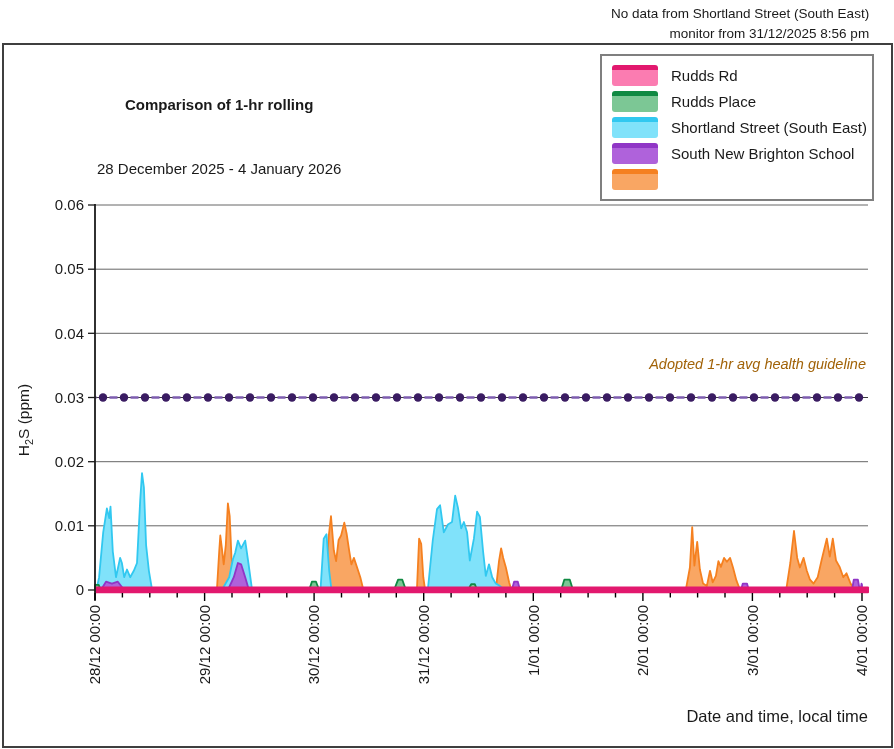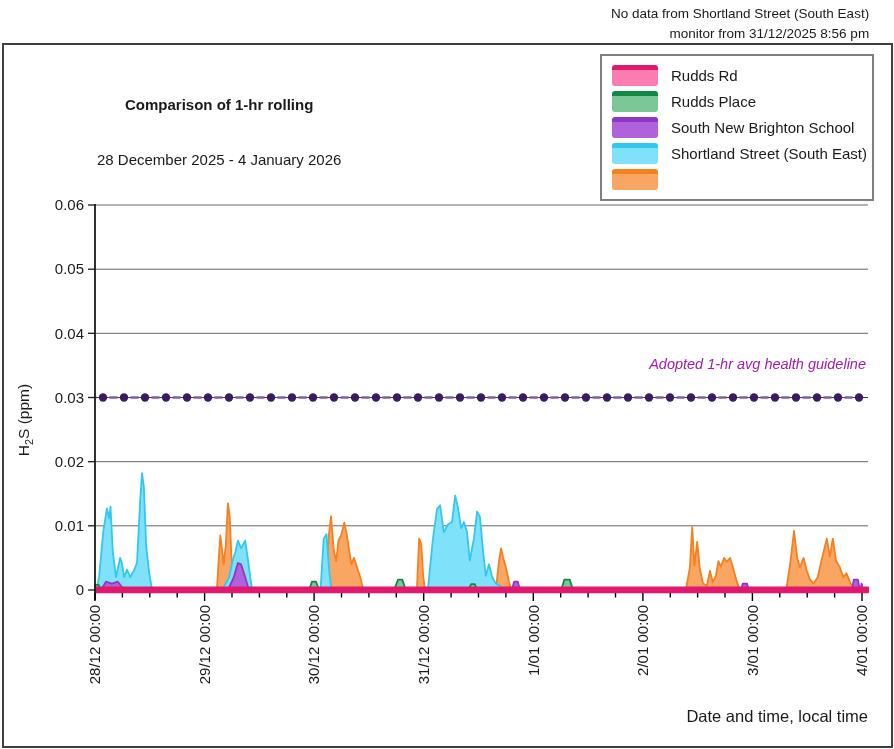--- a/index.html
+++ b/index.html
@@ -1,27 +1,27 @@
 <!DOCTYPE html>
 <html><head>
 <meta charset="utf-8">
 <style>
   html,body{margin:0;padding:0;background:#ffffff;}
   body{width:894px;height:749px;position:relative;font-family:"Liberation Sans",sans-serif;color:#1a1a1a;overflow:hidden;}
   .note{position:absolute;left:611px;top:4px;font-size:13.5px;line-height:1.45;text-align:right;}
   .chart-box{position:absolute;left:2px;top:43px;width:887px;height:701px;border:2px solid #3f3f3f;background:#fff;}
   .title-block{position:absolute;left:97px;top:94px;font-size:15px;font-weight:700;line-height:1.45;margin-left:28px;}
-  .subtitle{position:absolute;left:97px;top:151px;font-size:15px;font-weight:400;}
+  .subtitle{position:absolute;left:97px;top:160px;font-size:15px;font-weight:400;}
   .legend{position:absolute;left:600px;top:54px;width:274px;border:2px solid #7f7f7f;background:#fff;padding:8px 4px 5px 10px;box-sizing:border-box;}
   .legend-row{display:flex;align-items:center;margin:0 0 4px 0;height:22px;}
   .legend-swatch{width:46px;height:16px;border-radius:3px;margin-right:13px;flex:0 0 auto;}
   .legend-label{font-size:15px;white-space:nowrap;}
   .plot-svg{position:absolute;left:0;top:0;width:894px;height:749px;}
   .plot-svg text{font-family:"Liberation Sans",sans-serif;fill:#1a1a1a;}
-  .annotation{position:absolute;right:28px;top:356px;font-size:14.5px;font-style:italic;color:#a21caf;}
+  .annotation{position:absolute;right:28px;top:356px;font-size:14.5px;font-style:italic;color:#a16207;}
   .x-axis-title{position:absolute;left:95px;top:707px;width:773px;text-align:right;font-size:16.5px;}
   .y-axis-title{position:absolute;left:-46px;top:410px;width:142px;height:20px;text-align:center;font-size:15.5px;transform:rotate(-90deg);}
   sub{font-size:70%;}
 </style>
 </head>
 <body>
 
 <div class="note">
   <div>No data from Shortland Street (South East)</div>
   <div>monitor from 31/12/2025 8:56 pm</div>
@@ -37,26 +37,26 @@
 <div class="legend" id="legend">
     <div class="legend-row">
       <div class="legend-swatch" style="background: rgb(251, 124, 177); border-top: 5px solid rgb(226, 24, 110);"></div>
       <div class="legend-label">Rudds Rd</div>
     </div>
     <div class="legend-row">
       <div class="legend-swatch" style="background: rgb(124, 199, 149); border-top: 5px solid rgb(16, 138, 67);"></div>
       <div class="legend-label">Rudds Place</div>
     </div>
     <div class="legend-row">
+      <div class="legend-swatch" style="background: rgb(128, 226, 250); border-top: 5px solid rgb(49, 200, 240);"></div>
+      <div class="legend-label">Shortland Street (South East)</div>
+    </div>
+    <div class="legend-row">
       <div class="legend-swatch" style="background: rgb(175, 98, 219); border-top: 5px solid rgb(144, 54, 198);"></div>
       <div class="legend-label">South New Brighton School</div>
-    </div>
-    <div class="legend-row">
-      <div class="legend-swatch" style="background: rgb(128, 226, 250); border-top: 5px solid rgb(49, 200, 240);"></div>
-      <div class="legend-label">Shortland Street (South East)</div>
     </div>
     <div class="legend-row">
       <div class="legend-swatch" style="background: rgb(249, 166, 99); border-top: 5px solid rgb(245, 128, 32);"></div>
     </div>
   </div>
 
 <svg class="plot-svg" id="plot" viewBox="0 0 894 749">
     <line x1="95" y1="525.8" x2="868" y2="525.8" stroke="#666666" stroke-width="1"></line>
     <line x1="95" y1="461.7" x2="868" y2="461.7" stroke="#666666" stroke-width="1"></line>
     <line x1="95" y1="397.5" x2="868" y2="397.5" stroke="#666666" stroke-width="1"></line>

